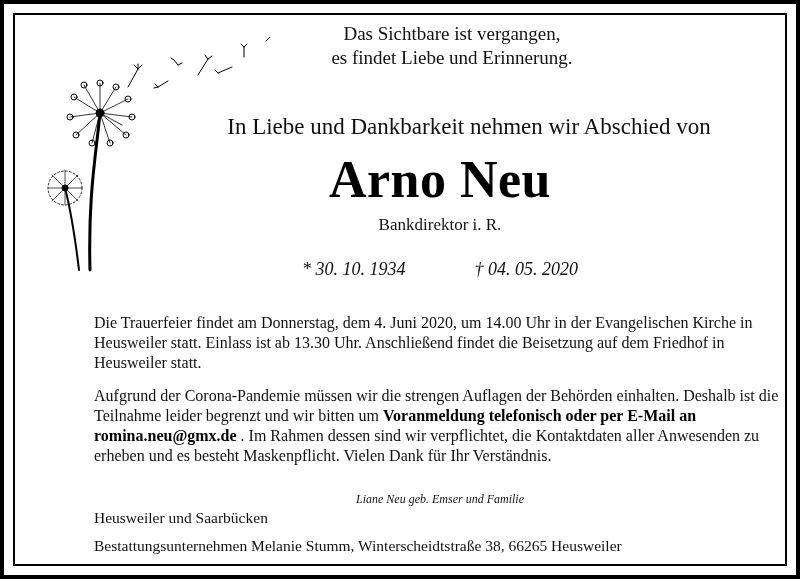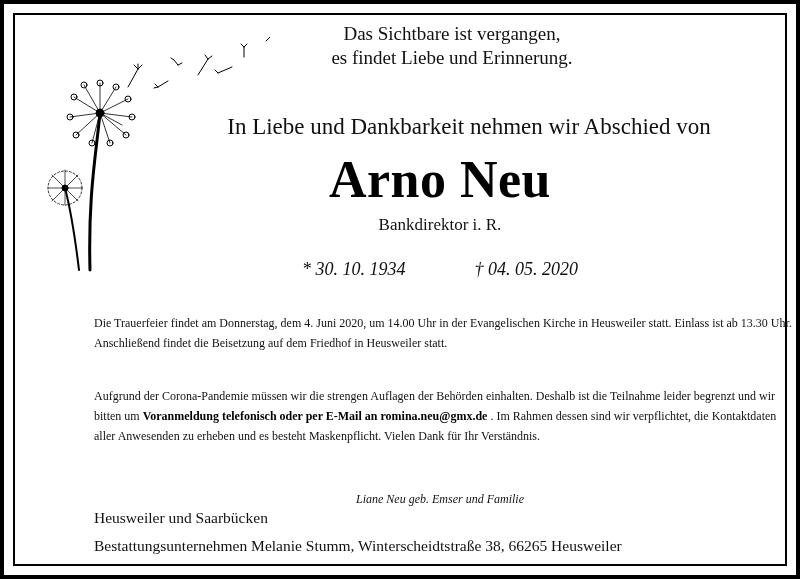--- a/index.html
+++ b/index.html
@@ -14,21 +14,21 @@
   }
   .serif { font-family: "Liberation Serif", "DejaVu Serif", serif; color: #111; margin-left: 40px; }
   .center { position: absolute; left: 0; width: 800px; text-align: center; }
   .motto { top: 22px; font-size: 19px; line-height: 24px; padding-left: 24px; box-sizing: border-box; }
   .intro { top: 114px; font-size: 23px; left: 58px; width: 742px; }
   .name { top: 150px; font-size: 52px; font-weight: bold; color: #000; letter-spacing: 0.5px; left: 0; width: 800px; padding-left: 0; text-align: center; }
   .title { top: 215px; font-size: 17px; }
   .dates { top: 259px; font-size: 18px; font-style: italic; }
   .dates span { display: inline-block; }
   .dates .gap { width: 60px; }
-  .body-text { position: absolute; left: 54px; width: 700px; font-size: 12px; line-height: 20px; }
+  .body-text { position: absolute; left: 54px; width: 700px; font-size: 16px; line-height: 20px; }
   .p1 { top: 313px; }
   .p2 { top: 386px; }
   .body-text b { font-weight: bold; color: #000; }
   .signature { top: 492px; font-size: 12px; font-style: italic; }
   .footer1 { position: absolute; left: 54px; top: 509px; font-size: 15.5px; }
   .footer2 { position: absolute; left: 54px; top: 537px; font-size: 15.5px; }
   .dandelion { position: absolute; left: 30px; top: 25px; }
 </style>
 </head>
 <body>

